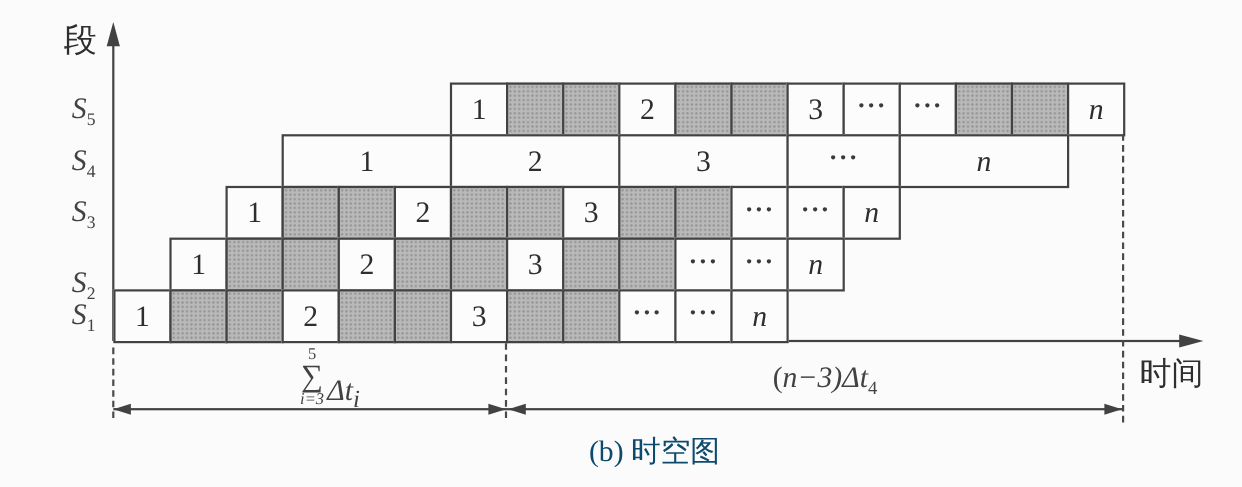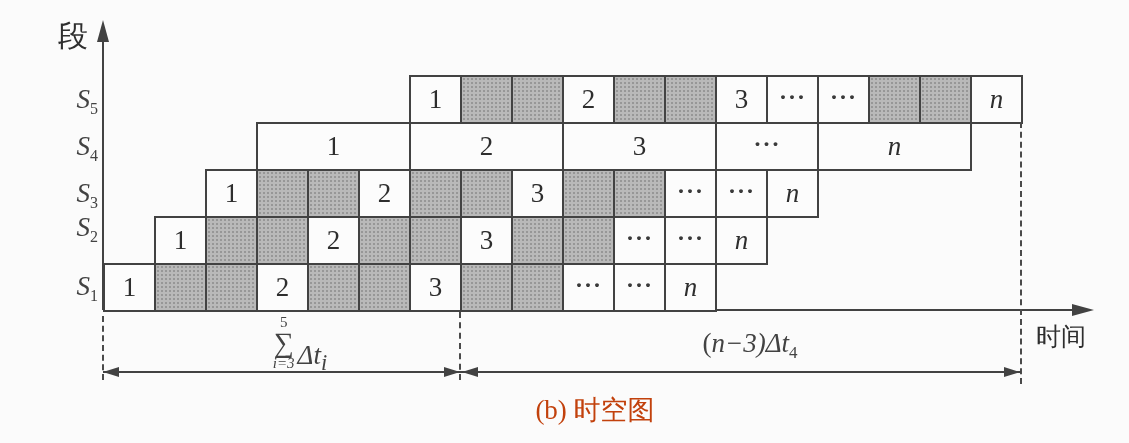--- a/index.html
+++ b/index.html
@@ -25,21 +25,21 @@
   }
   .cell.shaded{
     background-color:var(--shade);
     background-image:radial-gradient(var(--shadedot) 1px, rgba(0,0,0,0) 1.2px);
     background-size:4px 4px;
   }
   .cell.it{font-style:italic;}
   .cell.dots{font-size:24px;letter-spacing:1px;font-weight:bold;color:#3a3a3a;padding-bottom:6px;}
   
   .row-label{
-    position:absolute;left:54px;width:44px;text-align:right;
+    position:absolute;left:54px;width:44px;text-align:center;
     font-style:italic;font-size:27px;transform:translateY(-50%);font-family:Liberation Serif, serif;
   }
   .row-label sub{font-style:normal;font-size:16px;}
   
   .vline{position:absolute;width:2px;background:var(--line);}
   .hline{position:absolute;height:2px;background:var(--line);}
   .dash{position:absolute;width:0;border-left:2px dashed #4a4a4a;}
   .tri{position:absolute;width:0;height:0;}
   .axis-label{position:absolute;font-size:28px;color:#2e2e2e;}
   .cjk{font-family:"Liberation Serif", serif;}
@@ -50,32 +50,32 @@
   }
   .sigma-col{display:flex;flex-direction:column;align-items:center;line-height:1;}
   .sig-top{font-size:15px;}
   .sig-mid{font-size:28px;margin:-1px 0;}
   .sig-bot{font-size:15px;font-style:italic;}
   .sum-term{padding-bottom:2px;margin-top:32px;}
   .sum-term sub,{font-size:17px;}
   .it{font-style:italic;}
   .dim2-label{position:absolute;left:650px;top:328px;width:200px;text-align:center;font-size:27px;}
   .dim2-label sub{font-size:17px;}
-  .caption{position:absolute;left:460px;top:392px;width:270px;text-align:center;font-size:27px;color:#c2410c;}
+  .caption{position:absolute;left:460px;top:392px;width:270px;text-align:center;font-size:27px;color:#0c4a6e;}
 </style>
 </head>
 <body>
 
 <div class="axis-label cjk" style="left:58px;top:16px;font-size:30px;">段</div>
 <div class="vline" style="left:102px;top:34px;height:276px;"></div>
 <div class="tri" style="left:97px;top:20px;border-left:6px solid transparent;border-right:6px solid transparent;border-bottom:22px solid var(--line);"></div>
 
 <div class="hline" style="left:103px;top:309px;width:977px;"></div>
 <div class="tri" style="left:1072px;top:304px;border-top:6px solid transparent;border-bottom:6px solid transparent;border-left:22px solid var(--line);"></div>
-<div class="axis-label cjk" style="left:1036px;top:320px;font-size:25px;">时间</div>
+<div class="axis-label cjk" style="left:1036px;top:320px;font-size:29px;">时间</div>
 
 <div id="grid-layer">
     <div class="row-label" style="top: 100.5px;"><span>S</span><sub>5</sub></div>
     <div class="cell" style="left: 409px; top: 75px; width: 53px; height: 49px;">1</div>
     <div class="cell shaded" style="left: 460px; top: 75px; width: 53px; height: 49px;"></div>
     <div class="cell shaded" style="left: 511px; top: 75px; width: 53px; height: 49px;"></div>
     <div class="cell" style="left: 562px; top: 75px; width: 53px; height: 49px;">2</div>
     <div class="cell shaded" style="left: 613px; top: 75px; width: 53px; height: 49px;"></div>
     <div class="cell shaded" style="left: 664px; top: 75px; width: 53px; height: 49px;"></div>
     <div class="cell" style="left: 715px; top: 75px; width: 53px; height: 49px;">3</div>
@@ -96,21 +96,21 @@
     <div class="cell shaded" style="left: 307px; top: 169px; width: 53px; height: 49px;"></div>
     <div class="cell" style="left: 358px; top: 169px; width: 53px; height: 49px;">2</div>
     <div class="cell shaded" style="left: 409px; top: 169px; width: 53px; height: 49px;"></div>
     <div class="cell shaded" style="left: 460px; top: 169px; width: 53px; height: 49px;"></div>
     <div class="cell" style="left: 511px; top: 169px; width: 53px; height: 49px;">3</div>
     <div class="cell shaded" style="left: 562px; top: 169px; width: 53px; height: 49px;"></div>
     <div class="cell shaded" style="left: 613px; top: 169px; width: 53px; height: 49px;"></div>
     <div class="cell dots" style="left: 664px; top: 169px; width: 53px; height: 49px;">···</div>
     <div class="cell dots" style="left: 715px; top: 169px; width: 53px; height: 49px;">···</div>
     <div class="cell it" style="left: 766px; top: 169px; width: 53px; height: 49px;">n</div>
-    <div class="row-label" style="top: 229px;"><span>S</span><sub>2</sub></div>
+    <div class="row-label" style="top: 259px;"><span>S</span><sub>2</sub></div>
     <div class="cell" style="left: 154px; top: 216px; width: 53px; height: 49px;">1</div>
     <div class="cell shaded" style="left: 205px; top: 216px; width: 53px; height: 49px;"></div>
     <div class="cell shaded" style="left: 256px; top: 216px; width: 53px; height: 49px;"></div>
     <div class="cell" style="left: 307px; top: 216px; width: 53px; height: 49px;">2</div>
     <div class="cell shaded" style="left: 358px; top: 216px; width: 53px; height: 49px;"></div>
     <div class="cell shaded" style="left: 409px; top: 216px; width: 53px; height: 49px;"></div>
     <div class="cell" style="left: 460px; top: 216px; width: 53px; height: 49px;">3</div>
     <div class="cell shaded" style="left: 511px; top: 216px; width: 53px; height: 49px;"></div>
     <div class="cell shaded" style="left: 562px; top: 216px; width: 53px; height: 49px;"></div>
     <div class="cell dots" style="left: 613px; top: 216px; width: 53px; height: 49px;">···</div>

